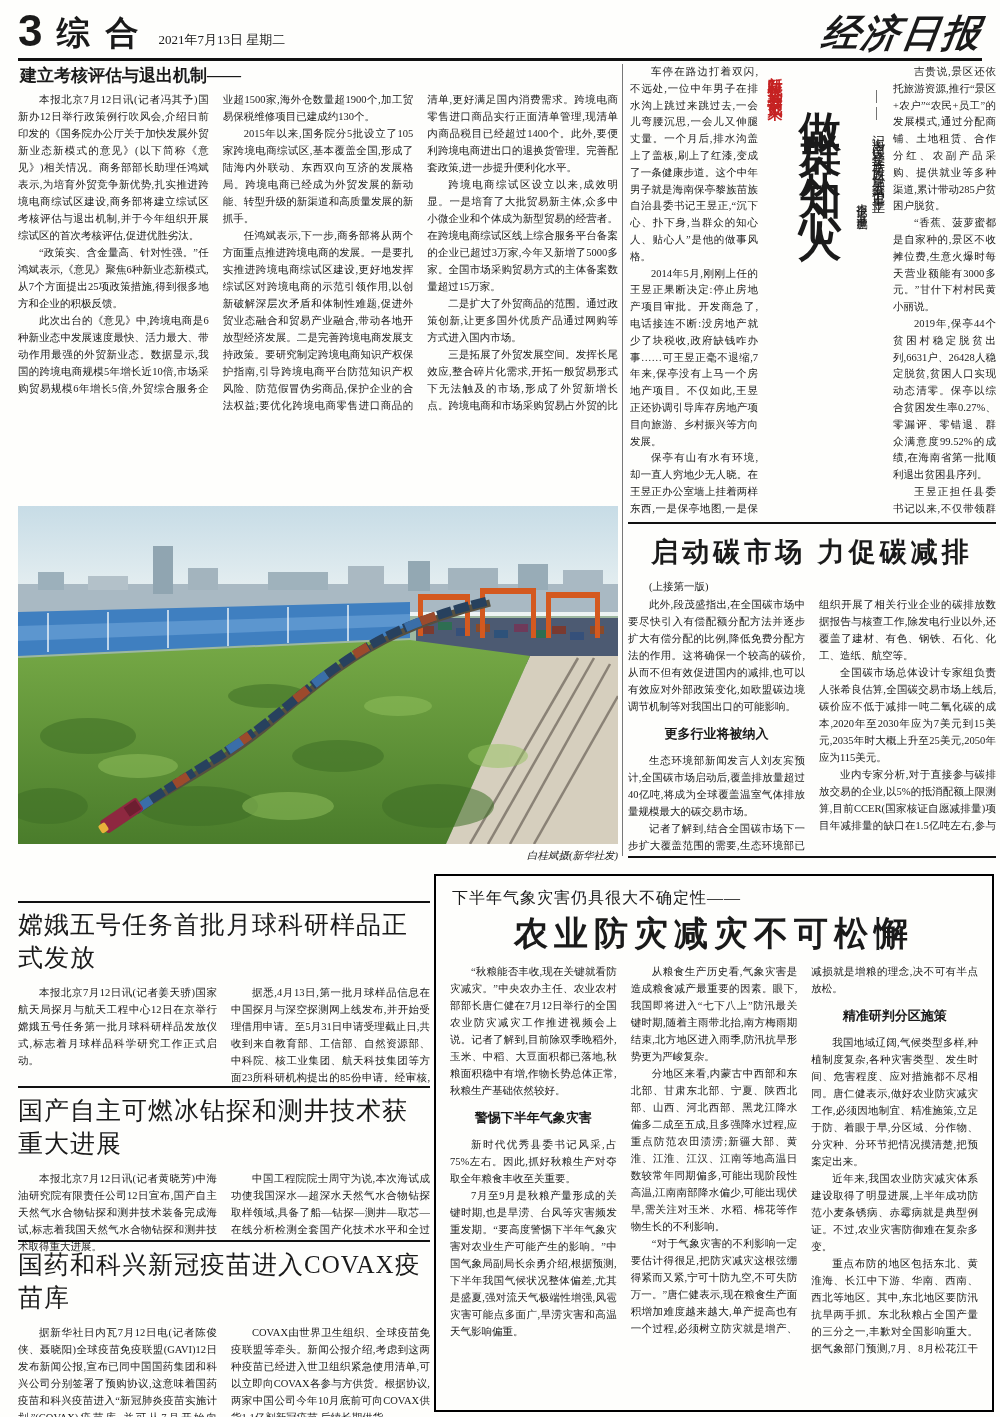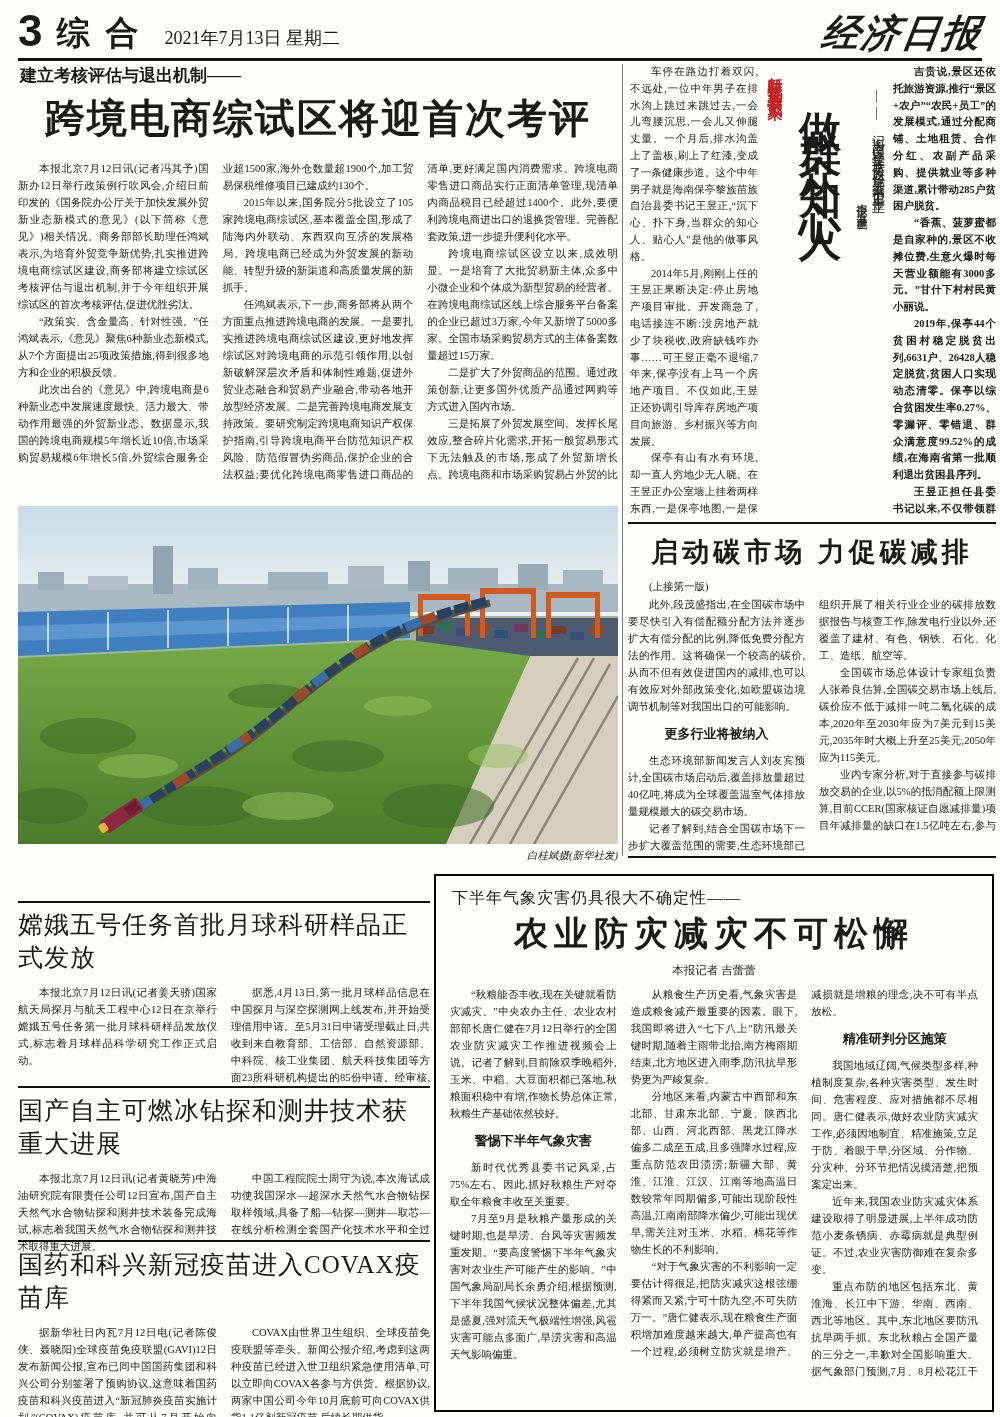--- a/index.html
+++ b/index.html
@@ -6,41 +6,41 @@
   .page{
     position:relative;width:1000px;height:1417px;margin:0 auto;
     background:#fefefc;color:#1a1a1a;overflow:hidden;
     font-family:"Liberation Serif","DejaVu Serif",serif;
   }
   .abs{position:absolute;}
   
   .masthead{left:18px;top:6px;width:964px;height:50px;}
   .pageno{font-family:"Liberation Sans",sans-serif;font-weight:900;font-size:44px;line-height:50px;vertical-align:bottom;}
   .sectionname{font-family:"Liberation Sans",sans-serif;font-weight:900;font-size:33px;letter-spacing:16px;margin-left:14px;vertical-align:baseline;}
-  .edition-date{font-size:18px;margin-left:10px;vertical-align:baseline;}
+  .edition-date{font-size:13px;margin-left:4px;vertical-align:baseline;}
   .paper-logo{position:absolute;right:0;top:2px;font-size:38px;font-weight:bold;font-style:italic;transform:skewX(-8deg);letter-spacing:2px;}
   .masthead-rule{left:18px;top:58px;width:964px;height:3px;background:#111;}
   .hrule{background:#111;height:1px;}
   .vrule{background:#777;width:1px;}
   
   .para{margin:0;text-indent:2em;text-align:justify;}
   .subhead{margin:8px 0;text-align:center;font-weight:bold;font-size:13px;font-family:"Liberation Sans",sans-serif;}
   .bodytext{font-size:10.5px;line-height:1.62;overflow:hidden;column-fill:auto;}
   .cols3{column-count:3;column-gap:14px;}
   .cols2{column-count:2;column-gap:14px;}
   
   .main-art{left:18px;top:64px;width:600px;}
   .kicker{font-size:17px;font-weight:bold;margin:0 0 4px 2px;}
   .main-headline{font-family:"Liberation Sans",sans-serif;font-weight:900;font-size:40px;margin:2px 0 14px 0;text-align:center;letter-spacing:2px;}
   .main-body{height:330px;}
   
   .sec-art{left:630px;top:64px;width:366px;height:454px;display:flex;gap:6px;}
   .sec-left,.sec-right{font-size:10.5px;line-height:1.6;overflow:hidden;text-align:justify;}
   .sec-left{width:128px;flex:0 0 128px;}
-  .sec-right{flex:1;font-weight:bold;}
+  .sec-right{flex:1;}
   .v-label{flex:0 0 22px;writing-mode:vertical-rl;text-orientation:upright;color:#c52222;font-weight:bold;font-size:15px;line-height:22px;font-family:"Liberation Sans",sans-serif;letter-spacing:3px;}
   .v-headline{flex:0 0 54px;writing-mode:vertical-rl;text-orientation:upright;font-size:42px;font-weight:bold;letter-spacing:22px;padding-top:14px;}
   .v-subcol{flex:0 0 30px;writing-mode:vertical-rl;text-orientation:mixed;display:flex;flex-direction:column;}
   .v-subtitle{font-size:13px;letter-spacing:4px;padding-top:26px;}
   .v-byline{font-size:11px;letter-spacing:2px;margin-top:130px;}
   .sec-rule{left:628px;top:522px;width:368px;height:2px;background:#111;}
   
   .carbon-art{left:628px;top:530px;width:368px;}
   .carbon-headline{font-family:"Liberation Sans",sans-serif;font-weight:700;font-size:27px;text-align:center;letter-spacing:4px;margin:4px 0 10px 0;}
   .continued{font-size:10.5px;text-indent:2em;margin:0 0 2px 0;}
@@ -76,21 +76,20 @@
 <div class="page">
 
   <header class="abs masthead">
     <span class="pageno">3</span><span class="sectionname">综合</span><span class="edition-date">2021年7月13日 星期二</span>
     <span class="paper-logo">经济日报</span>
   </header>
   <div class="abs masthead-rule"></div>
 
   <section class="abs main-art">
     <div class="kicker">建立考核评估与退出机制——</div>
-    <h1 class="main-headline">跨境电商综试区将迎首次考评</h1>
     <div class="bodytext cols3 main-body">
         <p class="para">本报北京7月12日讯(记者冯其予)国新办12日举行政策例行吹风会,介绍日前印发的《国务院办公厅关于加快发展外贸新业态新模式的意见》(以下简称《意见》)相关情况。商务部部长助理任鸿斌表示,为培育外贸竞争新优势,扎实推进跨境电商综试区建设,商务部将建立综试区考核评估与退出机制,并于今年组织开展综试区的首次考核评估,促进优胜劣汰。</p>
         <p class="para">“政策实、含金量高、针对性强。”任鸿斌表示,《意见》聚焦6种新业态新模式,从7个方面提出25项政策措施,得到很多地方和企业的积极反馈。</p>
         <p class="para">此次出台的《意见》中,跨境电商是6种新业态中发展速度最快、活力最大、带动作用最强的外贸新业态。数据显示,我国的跨境电商规模5年增长近10倍,市场采购贸易规模6年增长5倍,外贸综合服务企业超1500家,海外仓数量超1900个,加工贸易保税维修项目已建成约130个。</p>
         <p class="para">2015年以来,国务院分5批设立了105家跨境电商综试区,基本覆盖全国,形成了陆海内外联动、东西双向互济的发展格局。跨境电商已经成为外贸发展的新动能、转型升级的新渠道和高质量发展的新抓手。</p>
         <p class="para">任鸿斌表示,下一步,商务部将从两个方面重点推进跨境电商的发展。一是要扎实推进跨境电商综试区建设,更好地发挥综试区对跨境电商的示范引领作用,以创新破解深层次矛盾和体制性难题,促进外贸业态融合和贸易产业融合,带动各地开放型经济发展。二是完善跨境电商发展支持政策。要研究制定跨境电商知识产权保护指南,引导跨境电商平台防范知识产权风险、防范假冒伪劣商品,保护企业的合法权益;要优化跨境电商零售进口商品的清单,更好满足国内消费需求。跨境电商零售进口商品实行正面清单管理,现清单内商品税目已经超过1400个。此外,要便利跨境电商进出口的退换货管理。完善配套政策,进一步提升便利化水平。</p>
         <p class="para">跨境电商综试区设立以来,成效明显。一是培育了大批贸易新主体,众多中小微企业和个体成为新型贸易的经营者。在跨境电商综试区线上综合服务平台备案的企业已超过3万家,今年又新增了5000多家。全国市场采购贸易方式的主体备案数量超过15万家。</p>
         <p class="para">二是扩大了外贸商品的范围。通过政策创新,让更多国外优质产品通过网购等方式进入国内市场。</p>
         <p class="para">三是拓展了外贸发展空间。发挥长尾效应,整合碎片化需求,开拓一般贸易形式下无法触及的市场,形成了外贸新增长点。跨境电商和市场采购贸易占外贸的比重由2015年不到1%,增长到今年前5个月的7.4%。</p>
       </div>
@@ -265,21 +264,20 @@
     <div class="bodytext cols2 vaccine-body">
         <p class="para">据新华社日内瓦7月12日电(记者陈俊侠、聂晓阳)全球疫苗免疫联盟(GAVI)12日发布新闻公报,宣布已同中国国药集团和科兴公司分别签署了预购协议,这意味着国药疫苗和科兴疫苗进入“新冠肺炎疫苗实施计划”(COVAX)疫苗库,并可从7月开始向COVAX供应疫苗以用于发展中国家的新冠疫情防控。</p>
         <p class="para">COVAX由世界卫生组织、全球疫苗免疫联盟等牵头。新闻公报介绍,考虑到这两种疫苗已经进入世卫组织紧急使用清单,可以立即向COVAX各参与方供货。根据协议,两家中国公司今年10月底前可向COVAX供货1.1亿剂新冠疫苗,后续长期供货。</p>
         <p class="para">中国常驻联合国日内瓦代表团有关人员表示,两家企业与全球疫苗免疫联盟签署协议,是中方以实际行动践行疫苗“全球公共产品”承诺的重要体现。中国政府一直积极鼓励支持中国疫苗研发企业参与COVAX,向发展中国家提供疫苗。中国目前已有多款新冠疫苗在国内获得紧急使用许可,同时还有多款疫苗正处于临床试验阶段。此外,还有多家中国疫苗企业表达了加入COVAX的积极意愿,我们期待有更多的中国疫苗早日进入世卫组织紧急使用清单,早日入选COVAX疫苗库,为全球团结抗疫作出积极贡献。</p>
       </div>
   </section>
 
   <section class="abs agri-box">
     <div class="agri-kicker">下半年气象灾害仍具很大不确定性——</div>
     <h2 class="agri-headline">农业防灾减灾不可松懈</h2>
-    <div class="agri-byline">本报记者 吉蕾蕾</div>
     <div class="bodytext cols3 agri-body">
         <p class="para">“秋粮能否丰收,现在关键就看防灾减灾。”中央农办主任、农业农村部部长唐仁健在7月12日举行的全国农业防灾减灾工作推进视频会上说。记者了解到,目前除双季晚稻外,玉米、中稻、大豆面积都已落地,秋粮面积稳中有增,作物长势总体正常,秋粮生产基础依然较好。</p>
         <h4 class="subhead">警惕下半年气象灾害</h4>
         <p class="para">新时代优秀县委书记风采,占75%左右。因此,抓好秋粮生产对夺取全年粮食丰收至关重要。</p>
         <p class="para">7月至9月是秋粮产量形成的关键时期,也是旱涝、台风等灾害频发重发期。“要高度警惕下半年气象灾害对农业生产可能产生的影响。”中国气象局副局长余勇介绍,根据预测,下半年我国气候状况整体偏差,尤其是盛夏,强对流天气极端性增强,风雹灾害可能点多面广,旱涝灾害和高温天气影响偏重。</p>
         <p class="para">从粮食生产历史看,气象灾害是造成粮食减产最重要的因素。眼下,我国即将进入“七下八上”防汛最关键时期,随着主雨带北抬,南方梅雨期结束,北方地区进入雨季,防汛抗旱形势更为严峻复杂。</p>
         <p class="para">分地区来看,内蒙古中西部和东北部、甘肃东北部、宁夏、陕西北部、山西、河北西部、黑龙江降水偏多二成至五成,且多强降水过程,应重点防范农田渍涝;新疆大部、黄淮、江淮、江汉、江南等地高温日数较常年同期偏多,可能出现阶段性高温,江南南部降水偏少,可能出现伏旱,需关注对玉米、水稻、棉花等作物生长的不利影响。</p>
         <p class="para">“对于气象灾害的不利影响一定要估计得很足,把防灾减灾这根弦绷得紧而又紧,宁可十防九空,不可失防万一。”唐仁健表示,现在粮食生产面积增加难度越来越大,单产提高也有一个过程,必须树立防灾就是增产、减损就是增粮的理念,决不可有半点放松。</p>
         <h4 class="subhead">精准研判分区施策</h4>
         <p class="para">我国地域辽阔,气候类型多样,种植制度复杂,各种灾害类型、发生时间、危害程度、应对措施都不尽相同。唐仁健表示,做好农业防灾减灾工作,必须因地制宜、精准施策,立足于防、着眼于早,分区域、分作物、分灾种、分环节把情况摸清楚,把预案定出来。</p>

